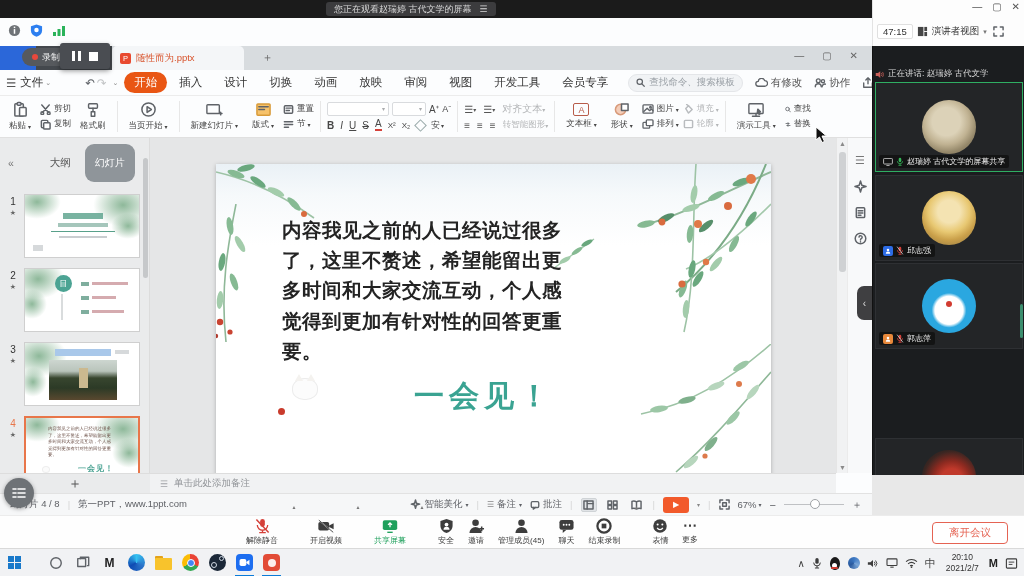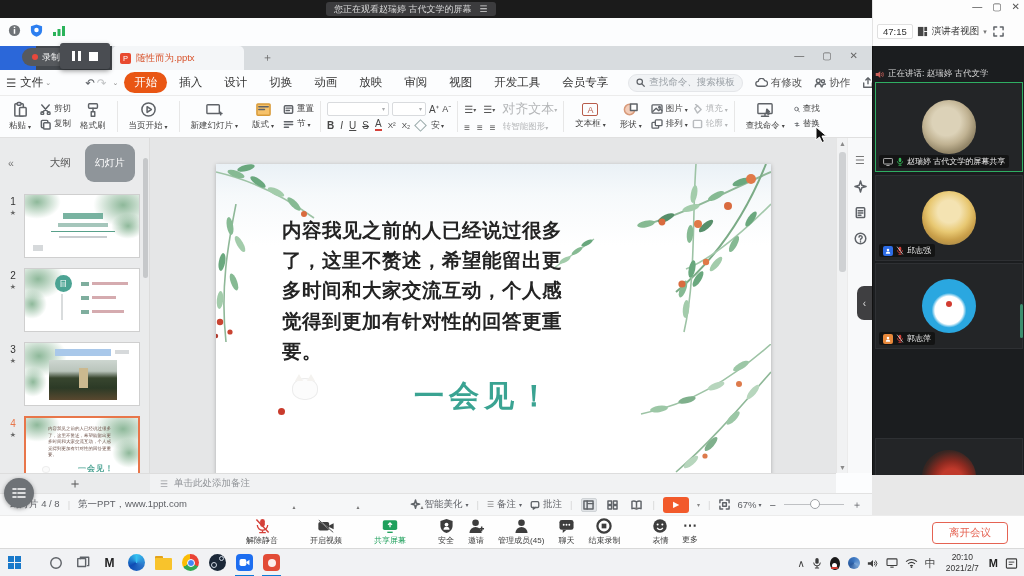--- a/index.html
+++ b/index.html
@@ -374,21 +374,21 @@
         <div class="row" style="gap:7px;font-size:10px;color:#555">
           <span class="row">
               <span>☰</span>
               <span style="font-size:6px">▾</span>
             </span>
           <span class="row">
               <span>☰</span>
               <span style="font-size:6px">▾</span>
             </span>
           <span class="row gray">
-              <span style="font-size:13px">对齐文本</span>
+              <span style="font-size:10px">对齐文本</span>
               <span style="font-size:6px">▾</span>
             </span>
         </div>
         <div class="row" style="gap:7px;font-size:10px;color:#555">
           <span>≡</span>
           <span>≡</span>
           <span>≡</span>
           <span class="row gray">
               <span style="font-size:8.5px">转智能图形</span>
               <span style="font-size:6px">▾</span>
@@ -458,21 +458,21 @@
           </span>
       </div>
       <div class="sep"></div>
       <div class="tb-big">
         <svg width="18" height="16" viewBox="0 0 20 18" class="ic">
             <rect x="2" y="2" width="16" height="11" rx="1"></rect>
             <path d="M10,13 V16 M6,16 H14"></path>
             <path d="M12,8 L15,11 L13.8,11.4 L14.6,13.4 L13.4,13.8 L12.6,11.8 L11.4,12.6 Z" fill="#5f6368"></path>
           </svg>
         <span class="row" style="gap:2px">
-            <span>查找命令</span>
+            <span>演示工具</span>
             <span style="font-size:6px">▾</span>
           </span>
       </div>
       <div class="tb-col" style="overflow:hidden;width:26px">
         <span class="tb-s">
           <svg width="11" height="11" viewBox="0 0 12 12" class="ic">
               <circle cx="5" cy="5" r="3.6"></circle>
               <path d="M7.8,7.8 L11,11"></path>
             </svg>
           <span>查找</span>

